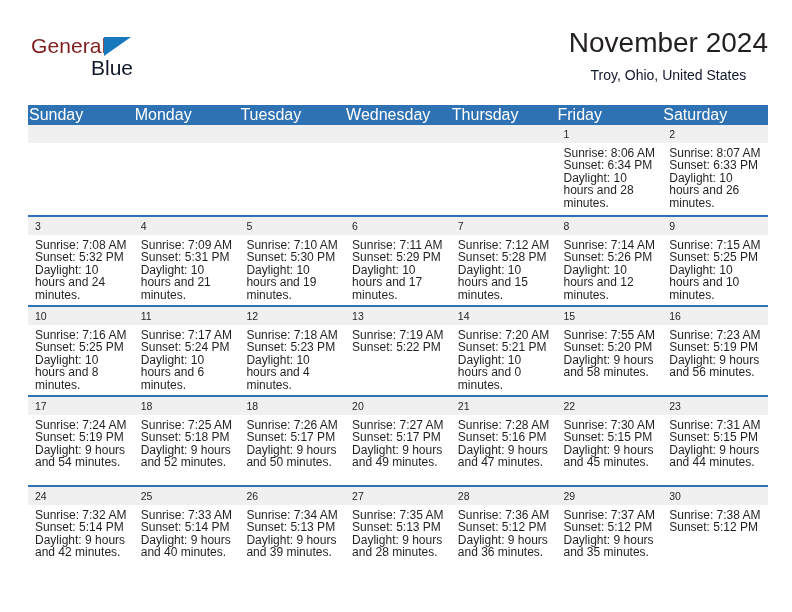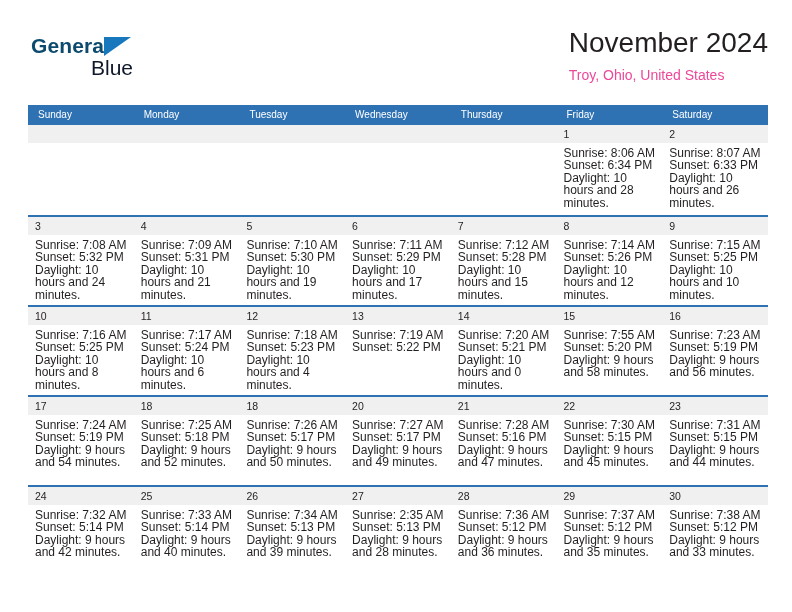--- a/index.html
+++ b/index.html
@@ -38,23 +38,22 @@
     width: 180px;
     height: 56px;
   }
   .logo-general {
     position: absolute;
     left: 0;
     top: 0;
     font-size: 21px;
     line-height: 24px;
     letter-spacing: .1px;
-    color: #0c4a6e;
+    color: #7f1d1d;
     font-family: "Liberation Sans", sans-serif;
-    font-weight: bold;
   }
   .logo-tri {
     position: absolute;
     left: 73px;
     top: 3px;
     width: 0;
     height: 0;
     border-left: 27px solid #1878be;
     border-bottom: 19px solid transparent;
   }
@@ -65,57 +64,57 @@
     font-size: 21px;
     line-height: 24px;
     color: #0f172a;
     font-family: "Liberation Sans", sans-serif;
   }
 
   .title-block {
     position: absolute;
     right: 0;
     top: 0;
-    text-align: left;
+    text-align: center;
   }
   .cal-title {
     font-size: 28px;
     line-height: 34px;
     font-weight: normal;
     color: #231f20;
     white-space: nowrap;
   }
   .cal-subtitle {
     margin-top: 7px;
     font-size: 14px;
     line-height: 17px;
-    color: #ec4899;
+    color: #0f172a;
     white-space: nowrap;
   }
 
   
   .calendar {
     position: absolute;
     left: 28px;
     top: 105px;
     width: 740px;
   }
 
   .dow-row {
     display: flex;
     width: 740px;
     height: 20px;
     background: #2f72b4;
   }
   .dow {
     width: 105.714px;
     box-sizing: border-box;
-    padding-left: 10px;
+    padding-left: 1px;
     color: #ffffff;
-    font-size: 10px;
+    font-size: 16px;
     line-height: 20px;
     white-space: nowrap;
     overflow: hidden;
   }
 
   .week {
     display: flex;
     width: 740px;
     height: 90px;
     border-top: 2px solid #2f72b4;
@@ -412,21 +411,21 @@
             <div class="daynum-band">26</div>
             <div class="info">
               <div>Sunrise: 7:34 AM</div>
               <div>Sunset: 5:13 PM</div>
               <div>Daylight: 9 hours and 39 minutes.</div>
             </div>
           </div>
           <div class="cell">
             <div class="daynum-band">27</div>
             <div class="info">
-              <div>Sunrise: 2:35 AM</div>
+              <div>Sunrise: 7:35 AM</div>
               <div>Sunset: 5:13 PM</div>
               <div>Daylight: 9 hours and 28 minutes.</div>
             </div>
           </div>
           <div class="cell">
             <div class="daynum-band">28</div>
             <div class="info">
               <div>Sunrise: 7:36 AM</div>
               <div>Sunset: 5:12 PM</div>
               <div>Daylight: 9 hours and 36 minutes.</div>
@@ -438,20 +437,19 @@
               <div>Sunrise: 7:37 AM</div>
               <div>Sunset: 5:12 PM</div>
               <div>Daylight: 9 hours and 35 minutes.</div>
             </div>
           </div>
           <div class="cell">
             <div class="daynum-band">30</div>
             <div class="info">
               <div>Sunrise: 7:38 AM</div>
               <div>Sunset: 5:12 PM</div>
-              <div>Daylight: 9 hours and 33 minutes.</div>
             </div>
           </div>
         </div>
       </div>
   </div>
 
 </div>
 
 </body></html>

